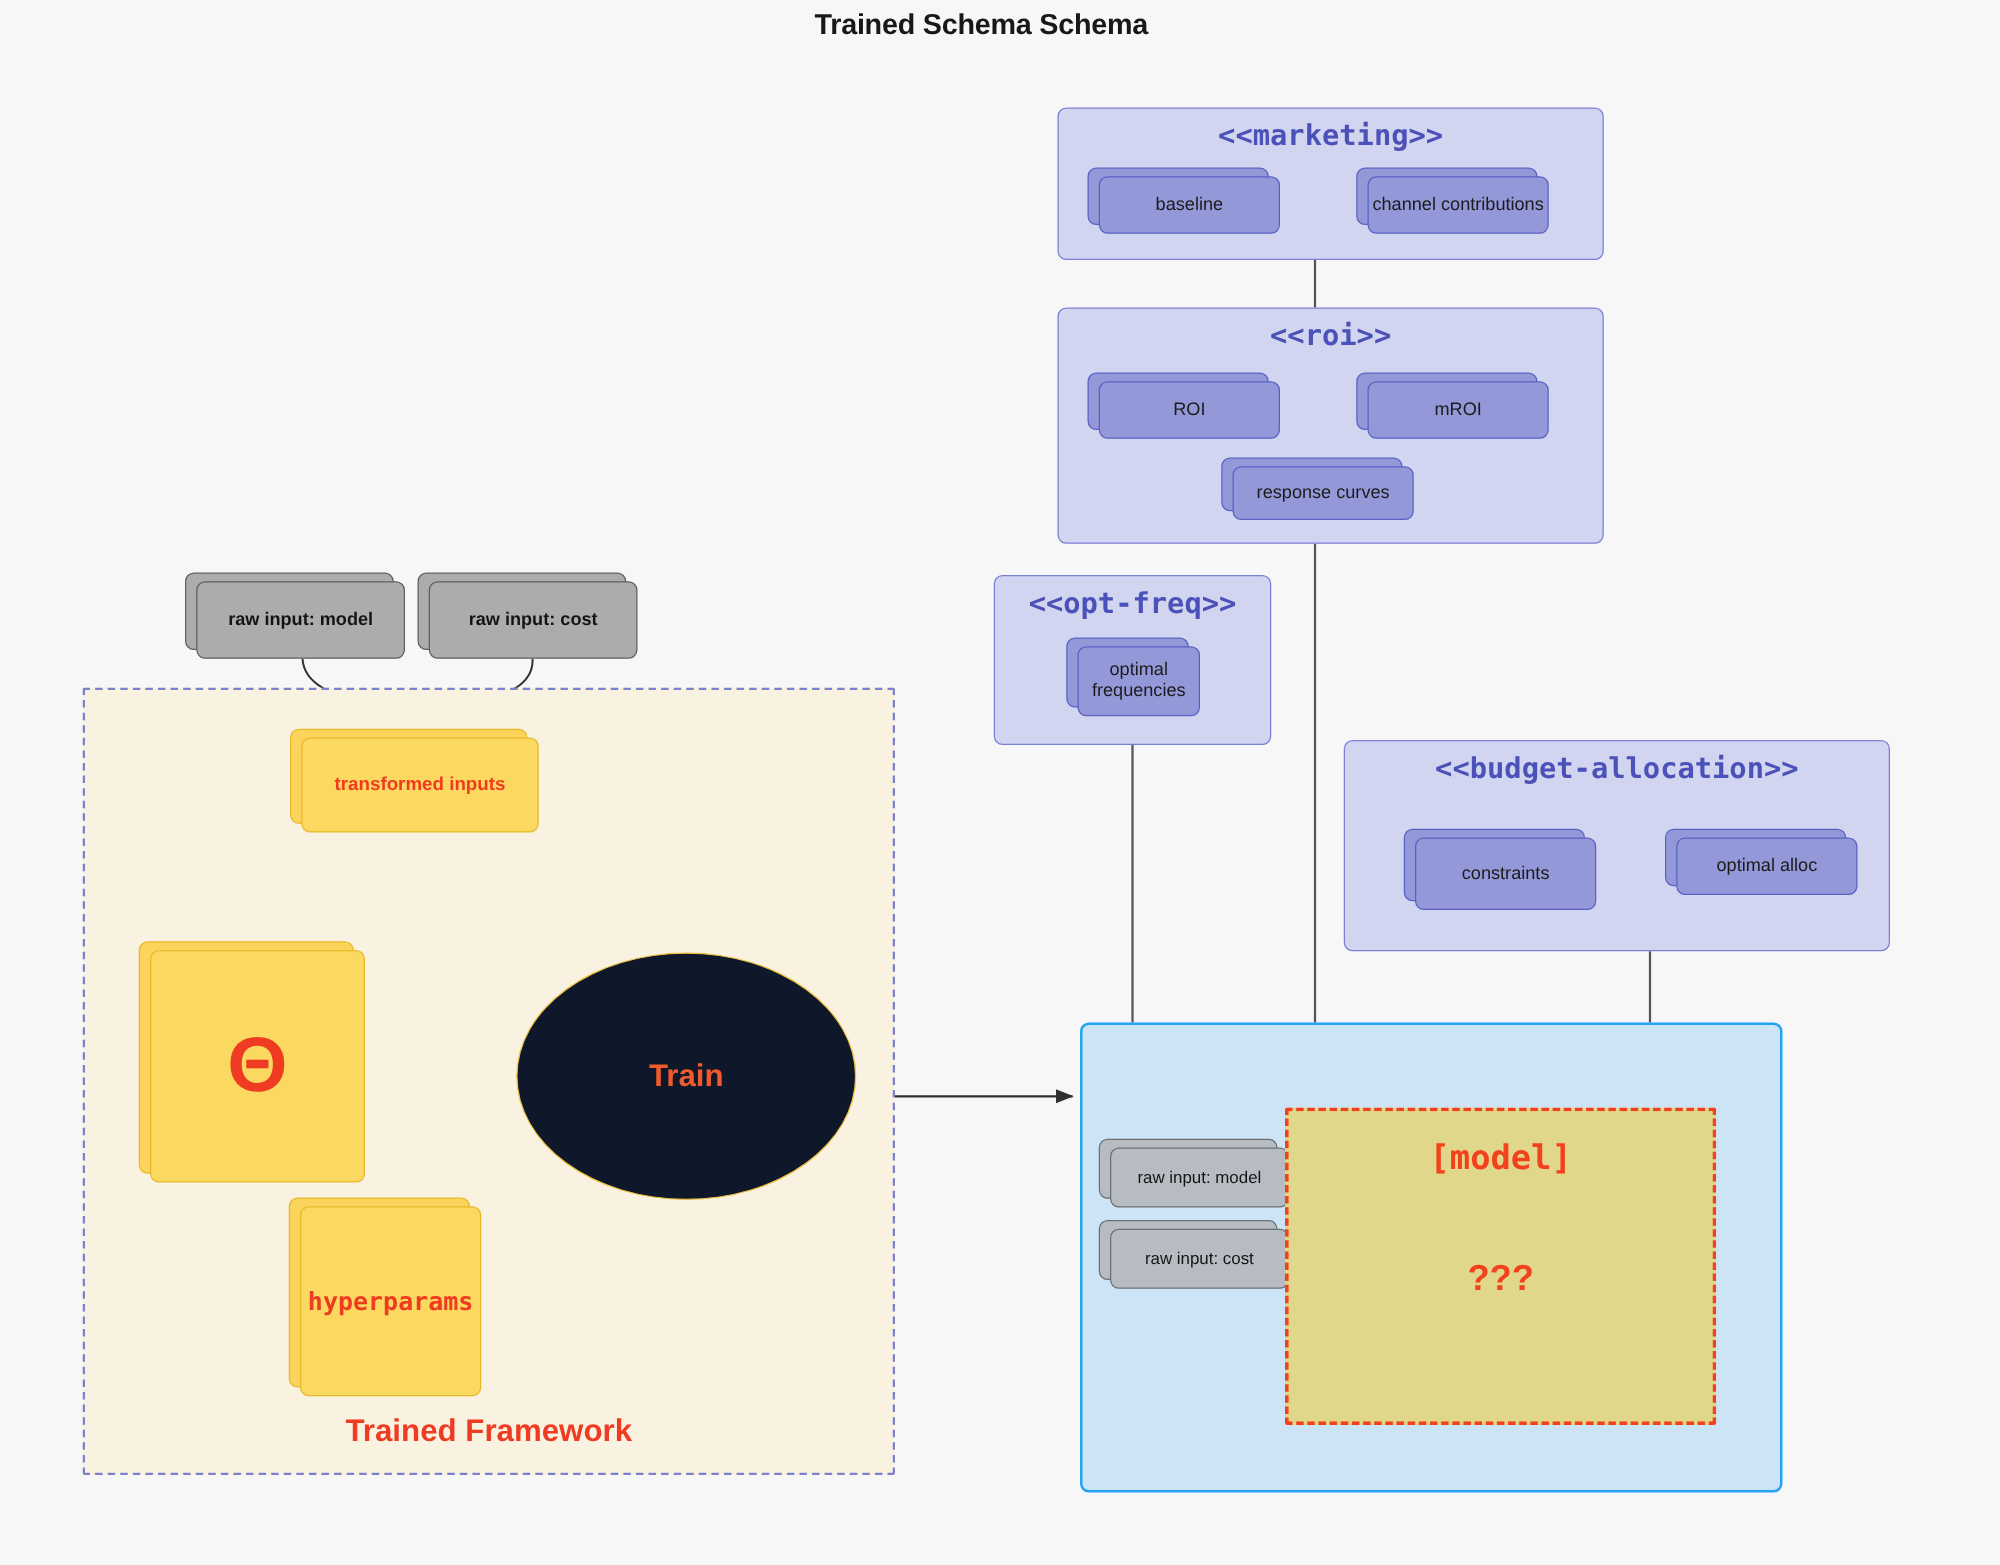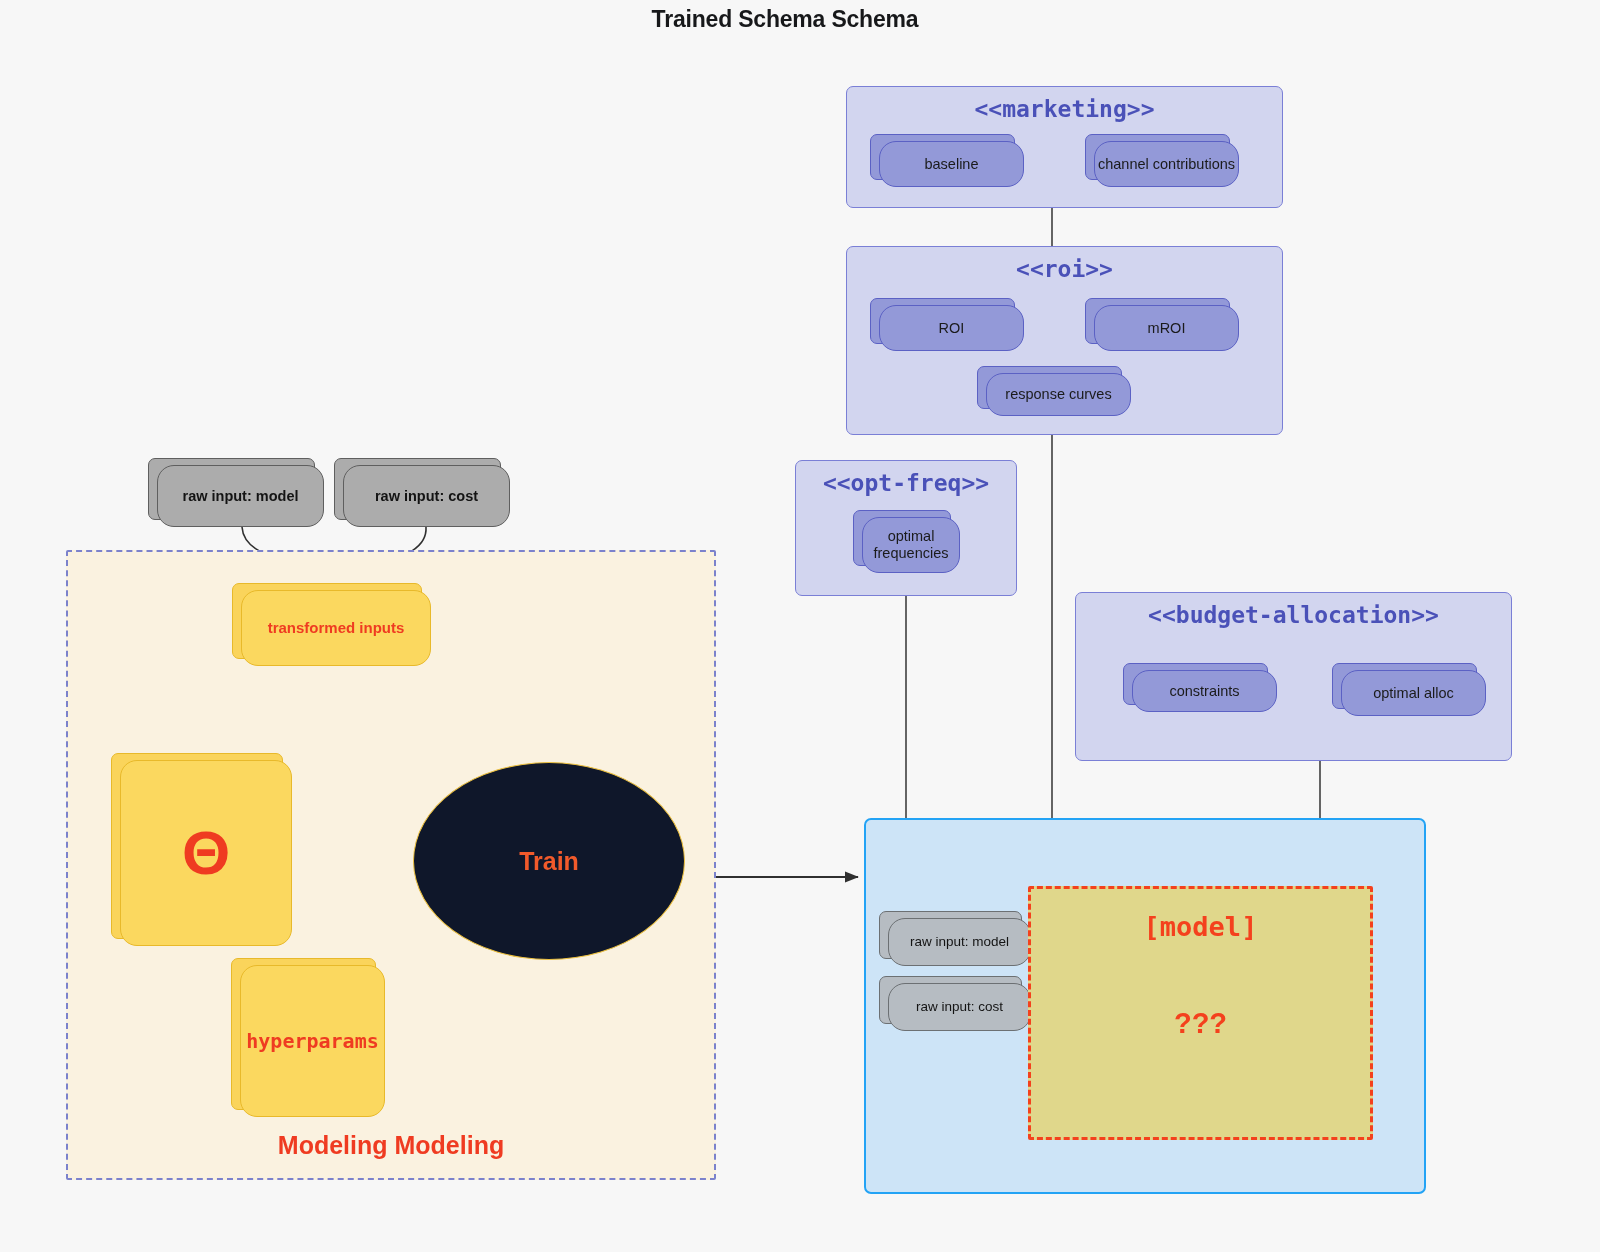--- a/index.html
+++ b/index.html
@@ -71,21 +71,20 @@
   }
   .card .shadow {
     transform: translate(-9px, -7px);
   }
   .card .face {
     display: flex;
     align-items: center;
     justify-content: center;
     text-align: center;
     line-height: 1.15;
-    border-radius: 17px;
   }
 
   
   .card.purple .shadow { background: #9399d8; border: 1.5px solid #5b61c4; }
   .card.purple .face   { background: #9399d8; border: 1.5px solid #5b61c4;
                          color: #1b1b1b; font-size: 14.5px; }
 
   
   .card.grey .shadow { background: #acacac; border: 1.5px solid #5f5f5f; }
   .card.grey .face   { background: #acacac; border: 1.5px solid #5f5f5f;
@@ -243,21 +242,21 @@
     <div class="pkg-title">&lt;&lt;opt-freq&gt;&gt;</div>
     <div class="card purple" style="left:66px; top:56px; width:98px; height:56px;">
       <div class="shadow"></div>
       <div class="face" style="white-space:pre-line;">optimal
 frequencies</div>
     </div>
   </div>
 
   <div class="pkg" style="left:1075px; top:592px; width:437px; height:169px;">
     <div class="pkg-title">&lt;&lt;budget-allocation&gt;&gt;</div>
-    <div class="card purple" style="left:56px; top:77px; width:145px; height:42px;">
+    <div class="card purple" style="left:56px; top:77px; width:145px; height:58px;">
       <div class="shadow"></div>
       <div class="face">constraints</div>
     </div>
     <div class="card purple" style="left:265px; top:77px; width:145px; height:46px;">
       <div class="shadow"></div>
       <div class="face">optimal alloc</div>
     </div>
   </div>
 
   <div class="pkg model-pkg" style="left:864px; top:818px; width:562px; height:376px;">
@@ -279,21 +278,21 @@
   <div class="card grey" style="left:157px; top:465px; width:167px; height:62px;">
     <div class="shadow"></div>
     <div class="face">raw input: model</div>
   </div>
   <div class="card grey" style="left:343px; top:465px; width:167px; height:62px;">
     <div class="shadow"></div>
     <div class="face">raw input: cost</div>
   </div>
 
   <div class="framework" style="left:66px; top:550px; width:650px; height:630px;">
-    <div class="framework-label">Modeling Modeling</div>
+    <div class="framework-label">Trained Framework</div>
   </div>
 
   <div class="card yellow" style="left:241px; top:590px; width:190px; height:76px;">
     <div class="shadow"></div>
     <div class="face">transformed inputs</div>
   </div>
 
   <div class="card yellow theta" style="left:120px; top:760px; width:172px; height:186px;">
     <div class="shadow"></div>
     <div class="face">Θ</div>

